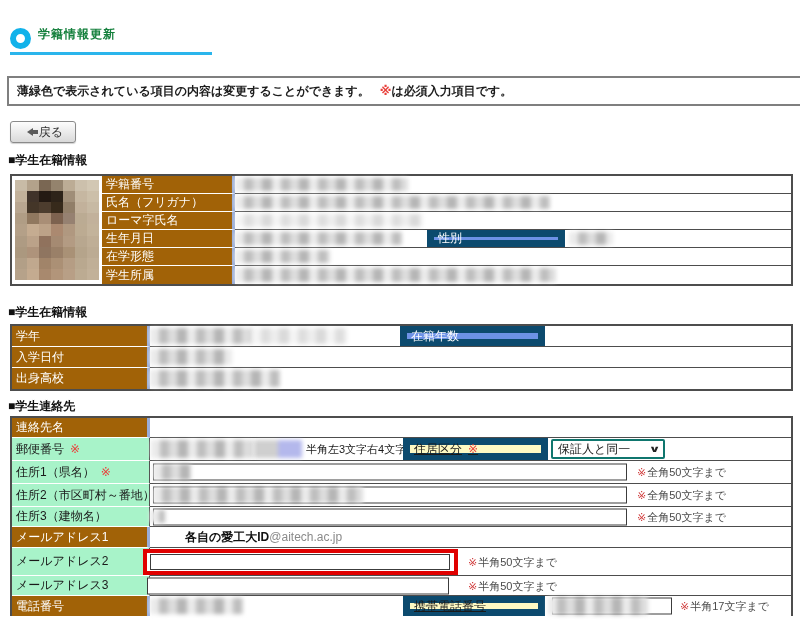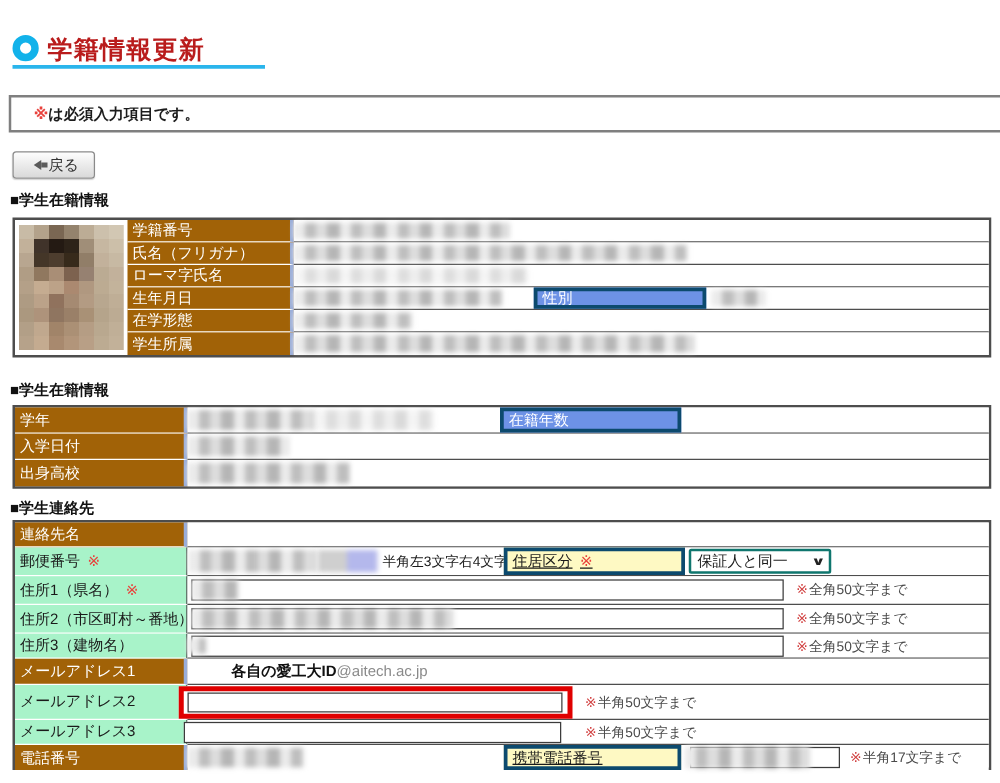--- a/index.html
+++ b/index.html
@@ -1,21 +1,21 @@
 <!DOCTYPE html>
 <html><head>
 <meta charset="utf-8">
 <style>
   html,body{margin:0;padding:0;background:#fff;}
   body{font-family:"Liberation Sans","DejaVu Sans",sans-serif;color:#1a1a1a;}
   .page{position:relative;width:800px;height:626px;background:#fff;overflow:hidden;}
 
   
   .donut{position:absolute;top:28px;left:10px;width:9px;height:9px;border:6px solid #12b2ea;border-radius:50%;background:#fff;}
-  .page-title{position:absolute;top:26px;left:38px;font-size:20px;font-weight:bold;color:#b91c1c;letter-spacing:1px;font-family:Liberation Mono, monospace;}
+  .page-title{position:absolute;top:26px;left:38px;font-size:12px;font-weight:bold;color:#15803d;letter-spacing:1px;font-family:Liberation Mono, monospace;}
   .title-underline{position:absolute;top:52px;left:10px;width:202px;height:3px;background:#2ab5ec;}
 
   
   .notice{position:absolute;top:76px;left:7px;width:796px;height:30px;border:2px solid #7f7f7f;box-sizing:border-box;display:flex;align-items:center;padding-left:8px;font-size:12px;font-weight:bold;color:#1c1c1c;}
   .star{color:#e8413c;}
   .notice .star{margin-left:10px;}
 
   
   .backbtn{position:absolute;top:121px;left:10px;width:64px;height:20px;border:1px solid #8a8a8a;border-radius:3px;background:linear-gradient(#fdfdfd,#d9d9d9);display:flex;align-items:center;justify-content:center;gap:6px;font-size:12px;color:#333;box-shadow:0 1px 1px rgba(0,0,0,.18);cursor:pointer;}
   .back-arrow-icon{position:relative;width:0;height:0;border:4px solid transparent;border-right:6px solid #5a5a5a;}
@@ -30,21 +30,21 @@
   .lblcell{flex:0 0 138px;width:138px;display:flex;align-items:center;padding:0 4px;box-sizing:border-box;font-size:12px;white-space:nowrap;overflow:hidden;}
   .lblcell.w133{flex-basis:133px;width:133px;}
   .blue{background:#a16207;color:#fff;border-right:3px solid #9aadd8;border-bottom:1px solid #fff;}
   .green{background:#a8f3c9;color:#1a1a1a;border-right:1px solid #4d4d4d;border-bottom:1px solid #fff;}
   .row:last-child .blue,.row:last-child .green{border-bottom:none;}
   .valcell{flex:1;position:relative;border-bottom:1px solid #4d4d4d;background:#fff;}
   .row:last-child .valcell{border-bottom:none;}
   .lblcell .star{margin-left:6px;}
 
   
-  .inlbl{position:absolute;top:0;bottom:0;display:flex;align-items:center;padding:0 4px;box-sizing:border-box;font-size:12px;border:3px solid #0c4a6e;white-space:nowrap;}
+  .inlbl{position:absolute;top:0;bottom:0;display:flex;align-items:center;padding:0 4px;box-sizing:border-box;font-size:12px;border:7px solid #0c4a6e;white-space:nowrap;}
   .inlbl.blue2{background:#6d92e6;color:#fff;}
   .inlbl.green2{background:#fef9c3;color:#1a1a1a;text-decoration:underline;}
 
   
   .bl{position:absolute;top:2px;bottom:2px;border-radius:1px;background-color:#d2d2d2;
       background-image:repeating-linear-gradient(90deg, rgba(255,255,255,.55) 0 9px, rgba(110,110,110,.20) 9px 18px, rgba(255,255,255,.25) 18px 27px, rgba(80,80,80,.22) 27px 37px);
       filter:blur(2px);}
   .bl.light{opacity:.5;}
   .bl.purple{background-image:linear-gradient(90deg,#cfcfcf 0 50%,#b4b8ec 50% 100%),repeating-linear-gradient(90deg, rgba(255,255,255,.4) 0 9px, rgba(110,110,110,.15) 9px 18px);}
 
@@ -70,20 +70,21 @@
 </head>
 <body>
 
 <div class="page">
 
   <span class="donut"></span>
   <h1 class="page-title" style="margin:0;">学籍情報更新</h1>
   <div class="title-underline"></div>
 
   <div class="notice">
+    <span>薄緑色で表示されている項目の内容は変更することができます。</span>
     <span class="star">※</span>
     <span>は必須入力項目です。</span>
   </div>
 
   <div class="backbtn">
     <span class="back-arrow-icon"></span>
     <span>戻る</span>
   </div>
 
   <div class="shead" style="top:152px;">■学生在籍情報</div>

